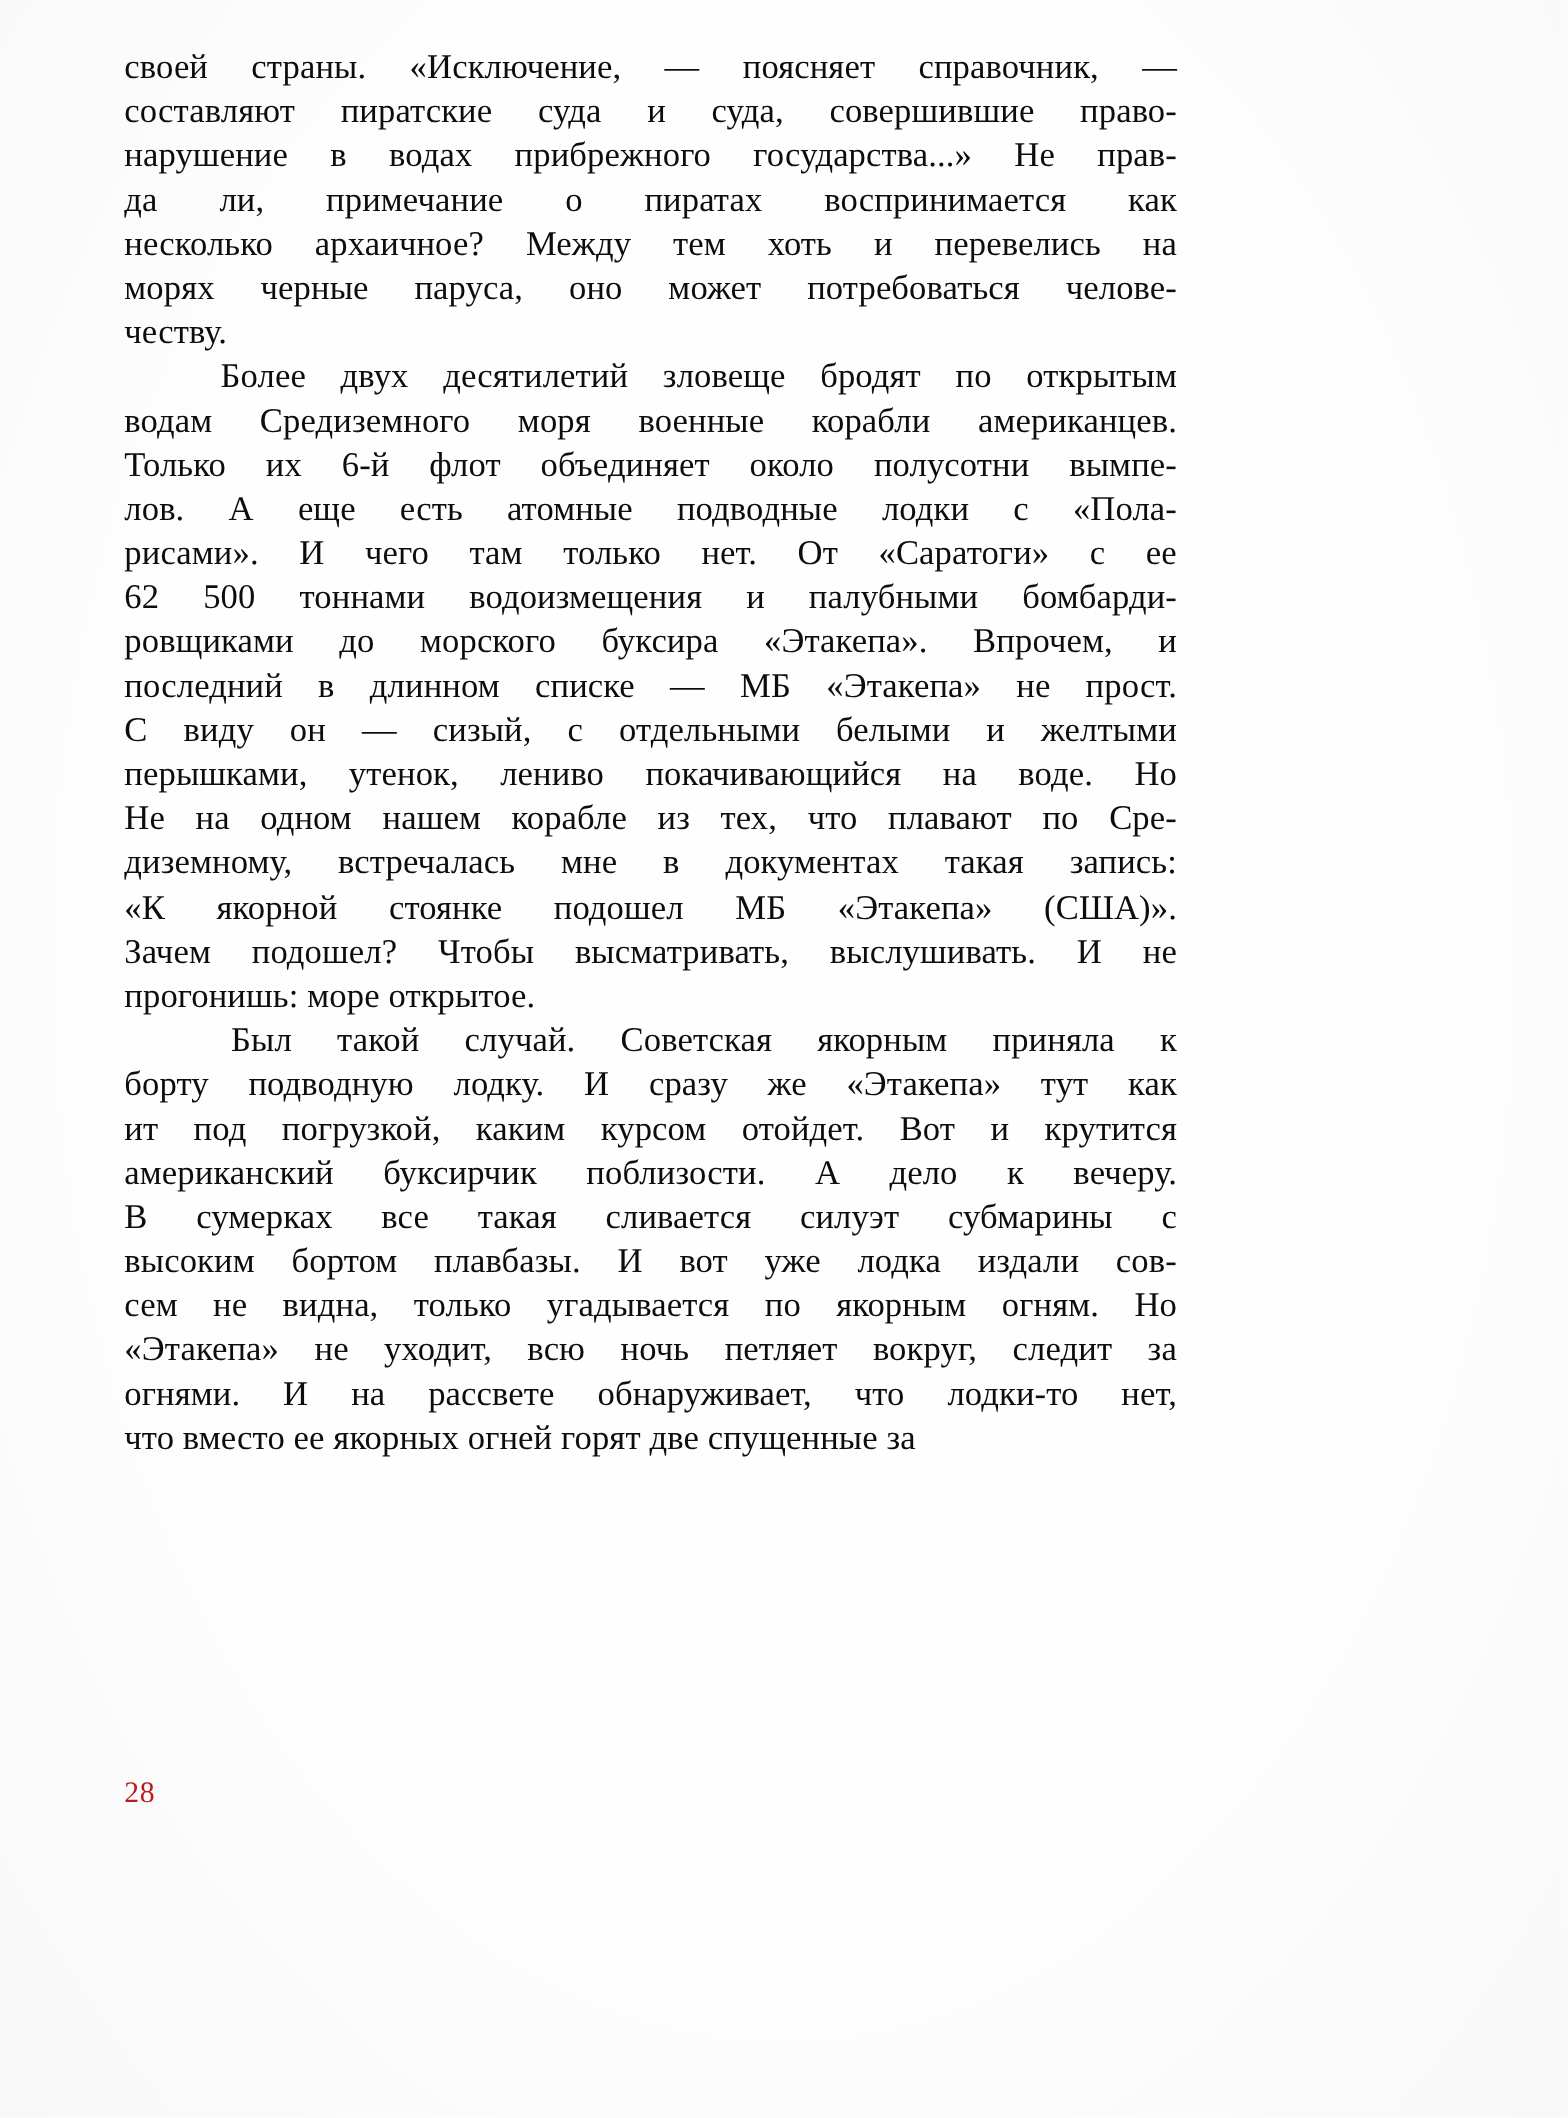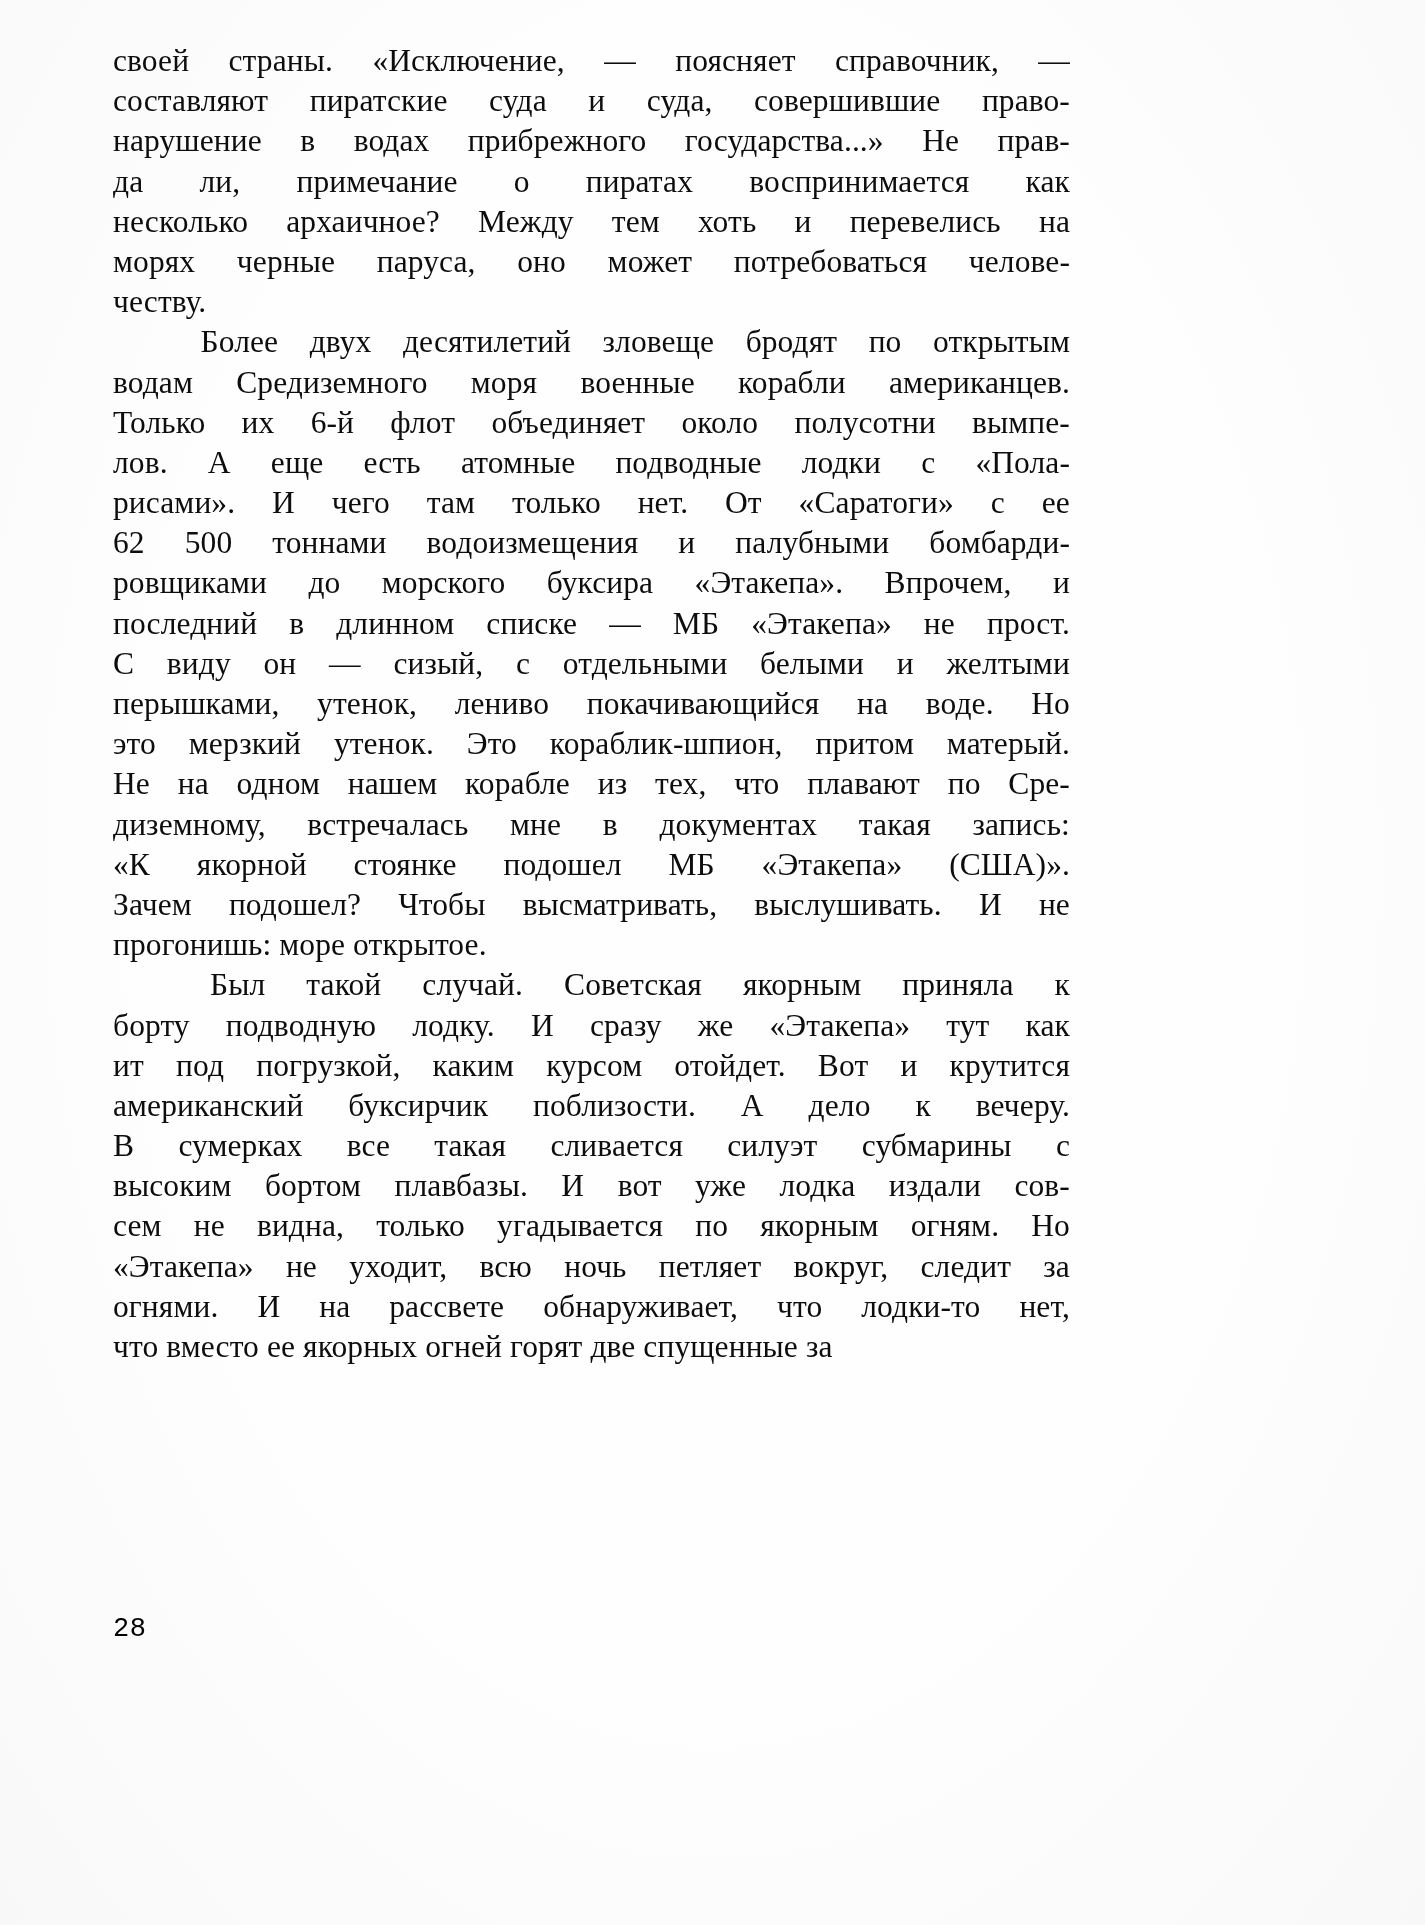--- a/index.html
+++ b/index.html
@@ -66,23 +66,22 @@
     width: 56px;
     flex: 0 0 auto;
   }
 
   .folio {
     position: absolute;
     left: 113px;
     top: 1613px;
     font-size: 27px;
     line-height: 32px;
-    color: #000000;
+    color: #b91c1c;
     letter-spacing: 0.5px;
-    font-family: Liberation Mono, monospace;
   }
 </style>
 </head>
 <body>
 
 <div class="page">
   <div class="scan-tint"></div>
 
   <div class="text-block" id="text-block">
       <div class="paragraph">
@@ -237,29 +236,20 @@
           <span class="w">желтыми</span>
         </div>
         <div class="line">
           <span class="w">перышками,</span>
           <span class="w">утенок,</span>
           <span class="w">лениво</span>
           <span class="w">покачивающийся</span>
           <span class="w">на</span>
           <span class="w">воде.</span>
           <span class="w">Но</span>
-        </div>
-        <div class="line">
-          <span class="w">это</span>
-          <span class="w">мерзкий</span>
-          <span class="w">утенок.</span>
-          <span class="w">Это</span>
-          <span class="w">кораблик-шпион,</span>
-          <span class="w">притом</span>
-          <span class="w">матерый.</span>
         </div>
         <div class="line">
           <span class="w">Не</span>
           <span class="w">на</span>
           <span class="w">одном</span>
           <span class="w">нашем</span>
           <span class="w">корабле</span>
           <span class="w">из</span>
           <span class="w">тех,</span>
           <span class="w">что</span>

